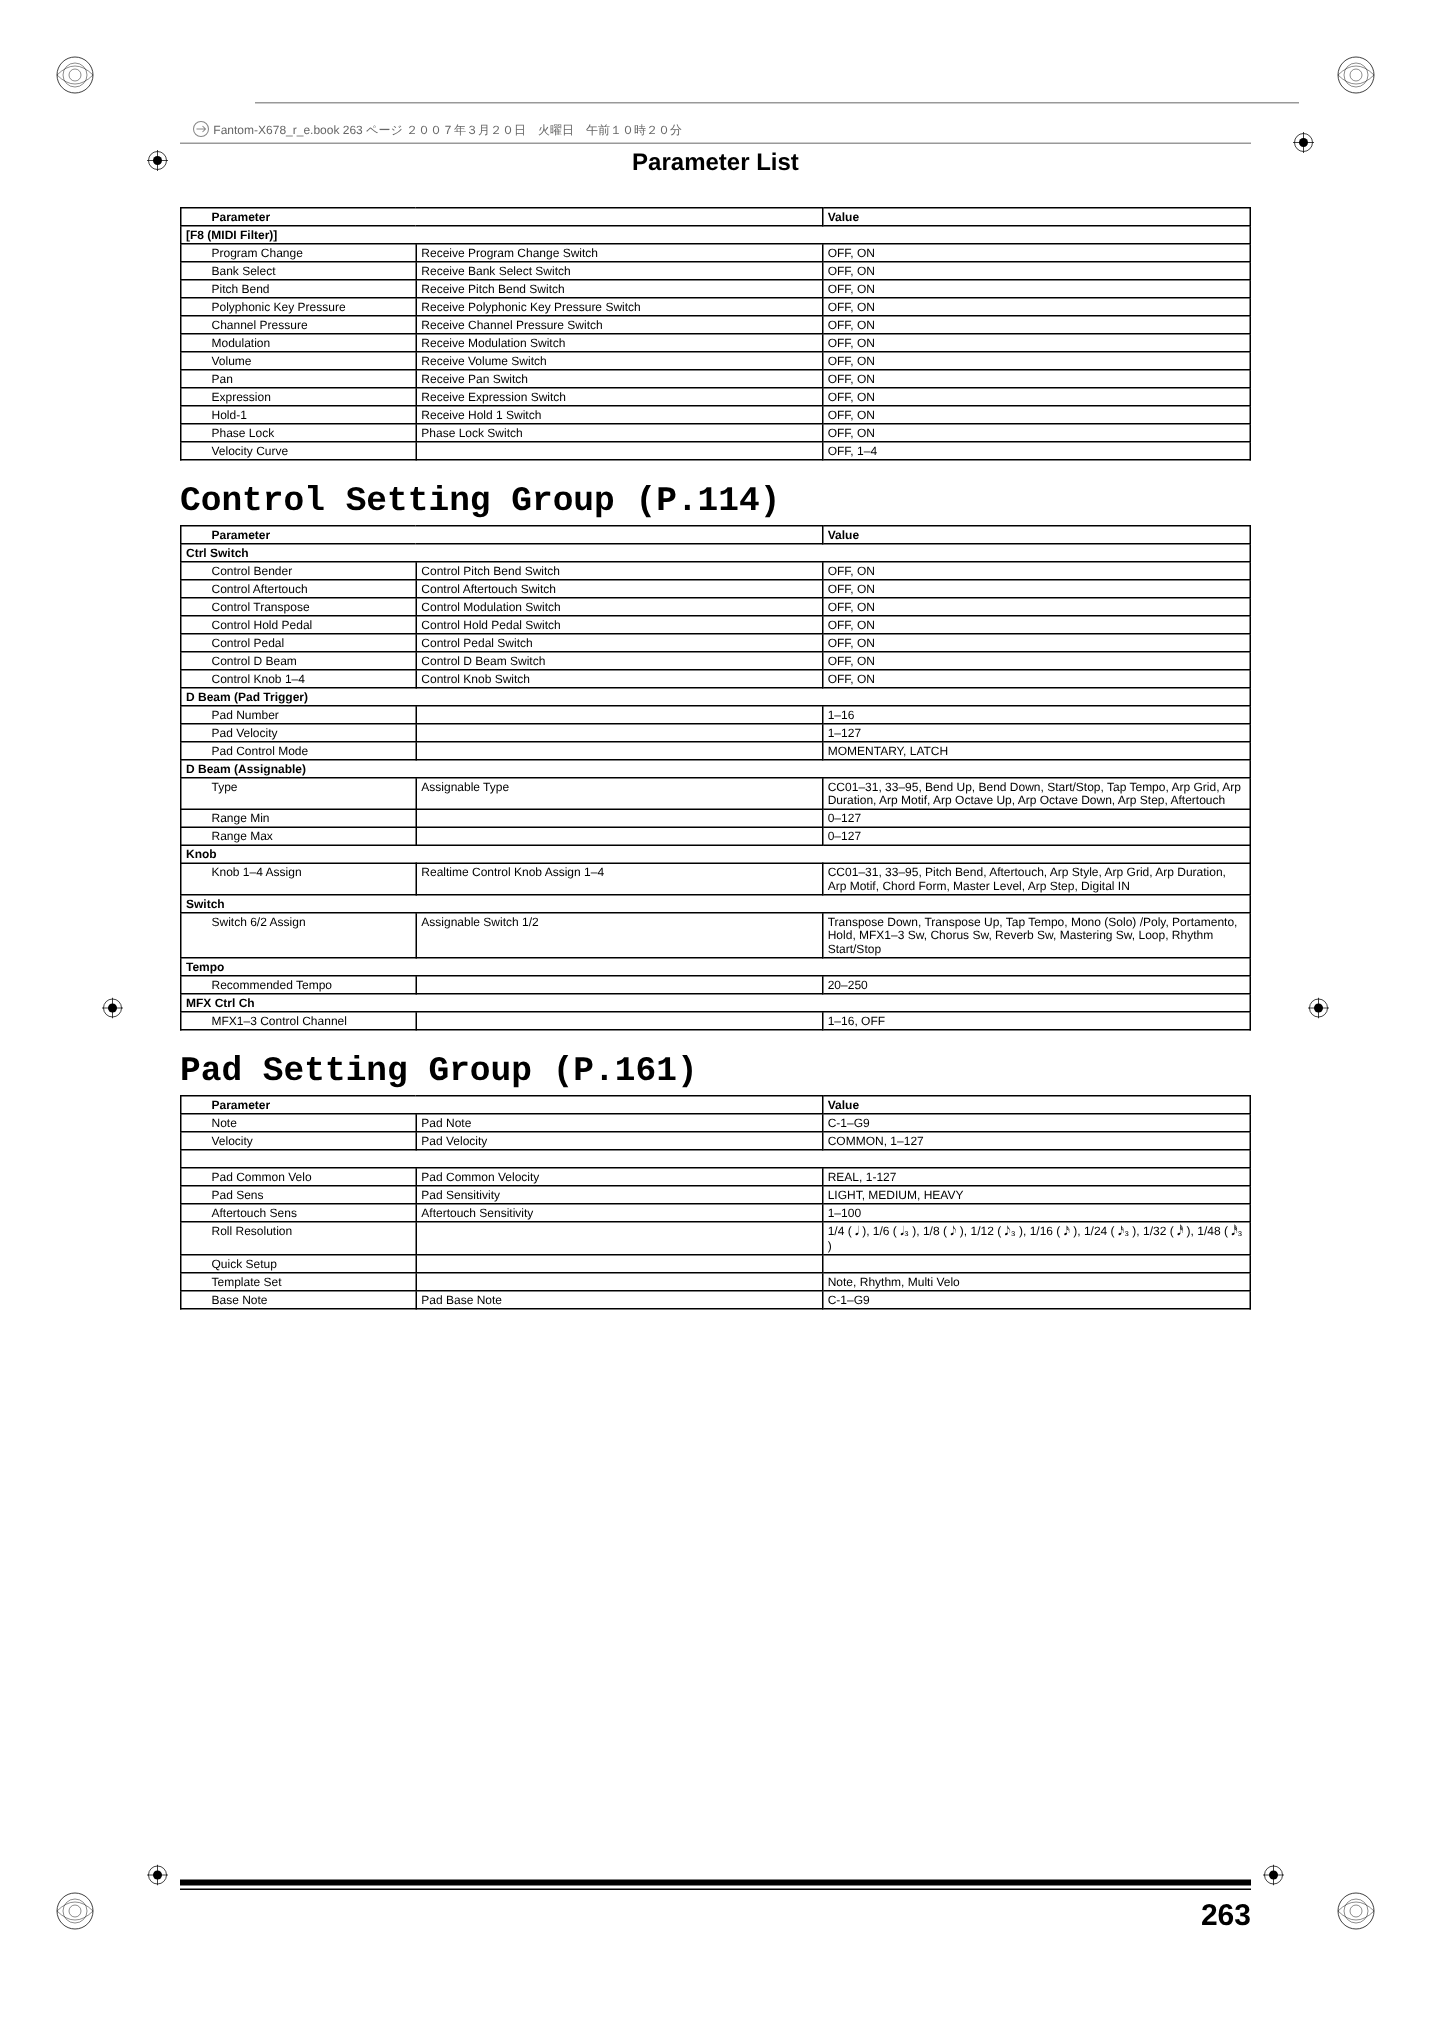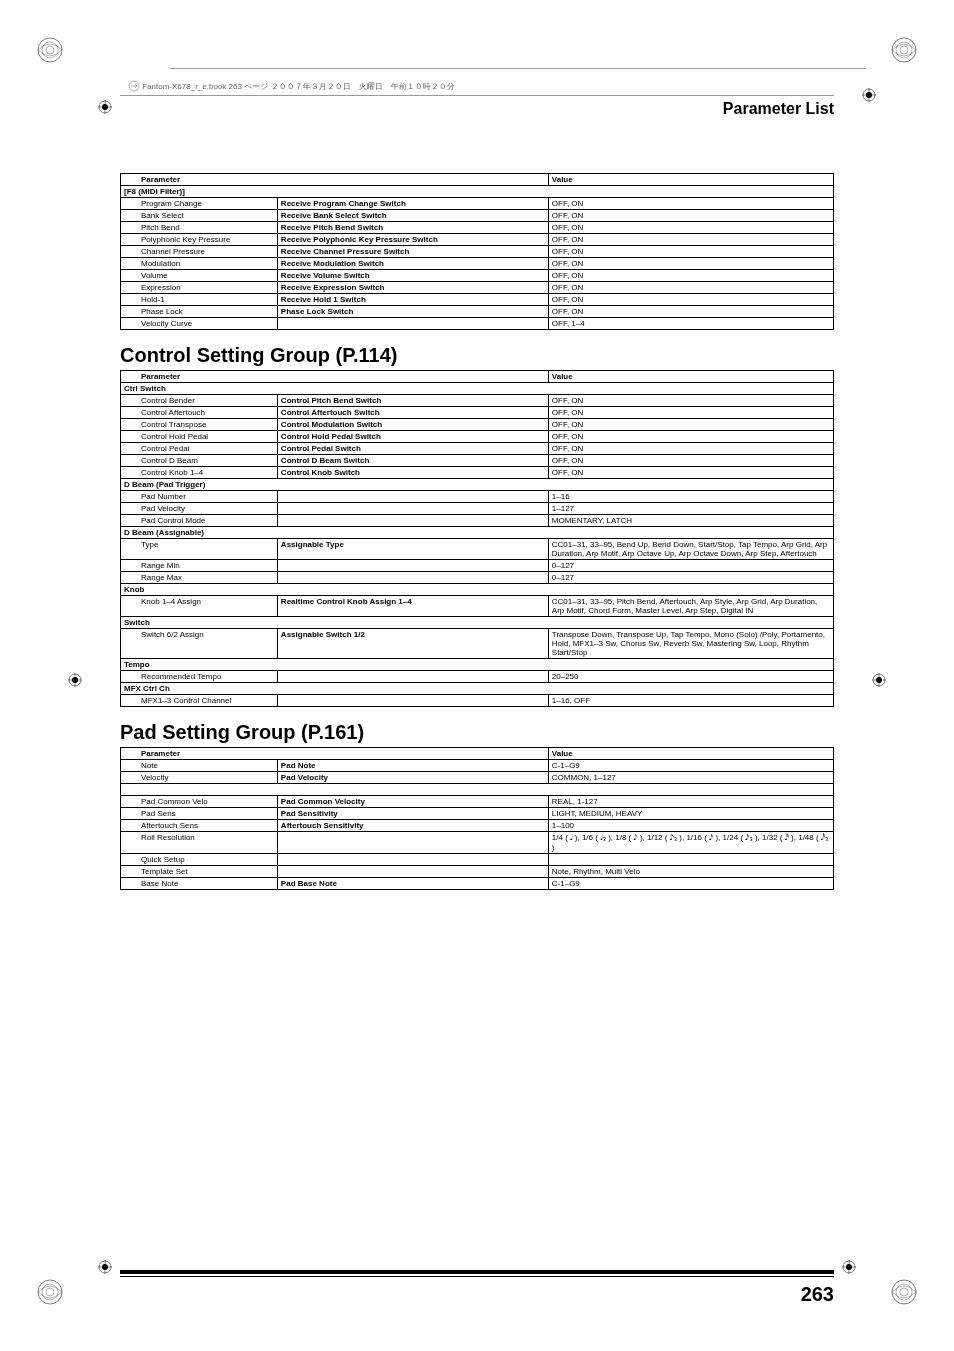--- a/index.html
+++ b/index.html
@@ -1,29 +1,29 @@
 <!DOCTYPE html>
 <html><head>
 <meta charset="utf-8">
 <style>
 * { margin: 0; padding: 0; box-sizing: border-box; }
 body { font-family: Arial, sans-serif; width: 954px; background: #fff; color: #000; }
 .page { padding: 60px 120px 40px 120px; position: relative; }
 .top-line { position: absolute; top: 95px; left: 120px; right: 120px; border-top: 1px solid #999; }
 .top-line2 { position: absolute; top: 68px; left: 170px; right: 88px; border-top: 1px solid #999; }
 .booktext { position: absolute; top: 80px; left: 128px; font-size: 8px; color: #666; text-align: right; }
-.section-title { text-align: right; font-weight: bold; font-size: 16px; margin-bottom: 55px; margin-top: 40px; }
+.section-title { text-align: center; font-weight: bold; font-size: 16px; margin-bottom: 20px; margin-top: 40px; }
 table { width: 100%; border-collapse: collapse; font-size: 8px; margin-bottom: 6px; }
 th, td { border: 1px solid #000; padding: 1px 3px; text-align: left; vertical-align: top; }
 .header-row td { font-weight: bold; }
 .sub-header td { font-weight: bold; }
 .col1 { width: 22%; padding-left: 20px; }
-.col2 { width: 38%; font-weight: bold; }
+.col2 { width: 38%; }
 .col3 { width: 40%; }
-.group-title { font-weight: bold; font-size: 20px; margin-top: 14px; margin-bottom: 3px; }
+.group-title { font-weight: bold; font-size: 23px; margin-top: 14px; margin-bottom: 3px; font-family: Liberation Mono, monospace; }
 .footer { margin-top: 380px; }
 .footer-line { border-top: 4px solid #000; margin-bottom: 2px; }
 .footer-line2 { border-top: 1px solid #000; }
 .page-num { text-align: right; font-weight: bold; font-size: 20px; margin-top: 6px; }
 .corner-tl { position: absolute; top: 36px; left: 36px; }
 .corner-tr { position: absolute; top: 36px; right: 36px; }
 .corner-bl { position: absolute; bottom: 36px; left: 36px; }
 .corner-br { position: absolute; bottom: 36px; right: 36px; }
 .reg-mark { position: absolute; width: 14px; height: 14px; }
 .reg-mark svg { width: 14px; height: 14px; }
@@ -157,20 +157,25 @@
           <td class="col1">Modulation</td>
           <td class="col2">Receive Modulation Switch</td>
           <td class="col3">OFF, ON</td>
         </tr>
         <tr>
           <td class="col1">Volume</td>
           <td class="col2">Receive Volume Switch</td>
           <td class="col3">OFF, ON</td>
         </tr>
         <tr>
+          <td class="col1">Pan</td>
+          <td class="col2">Receive Pan Switch</td>
+          <td class="col3">OFF, ON</td>
+        </tr>
+        <tr>
           <td class="col1">Expression</td>
           <td class="col2">Receive Expression Switch</td>
           <td class="col3">OFF, ON</td>
         </tr>
         <tr>
           <td class="col1">Hold-1</td>
           <td class="col2">Receive Hold 1 Switch</td>
           <td class="col3">OFF, ON</td>
         </tr>
         <tr>

